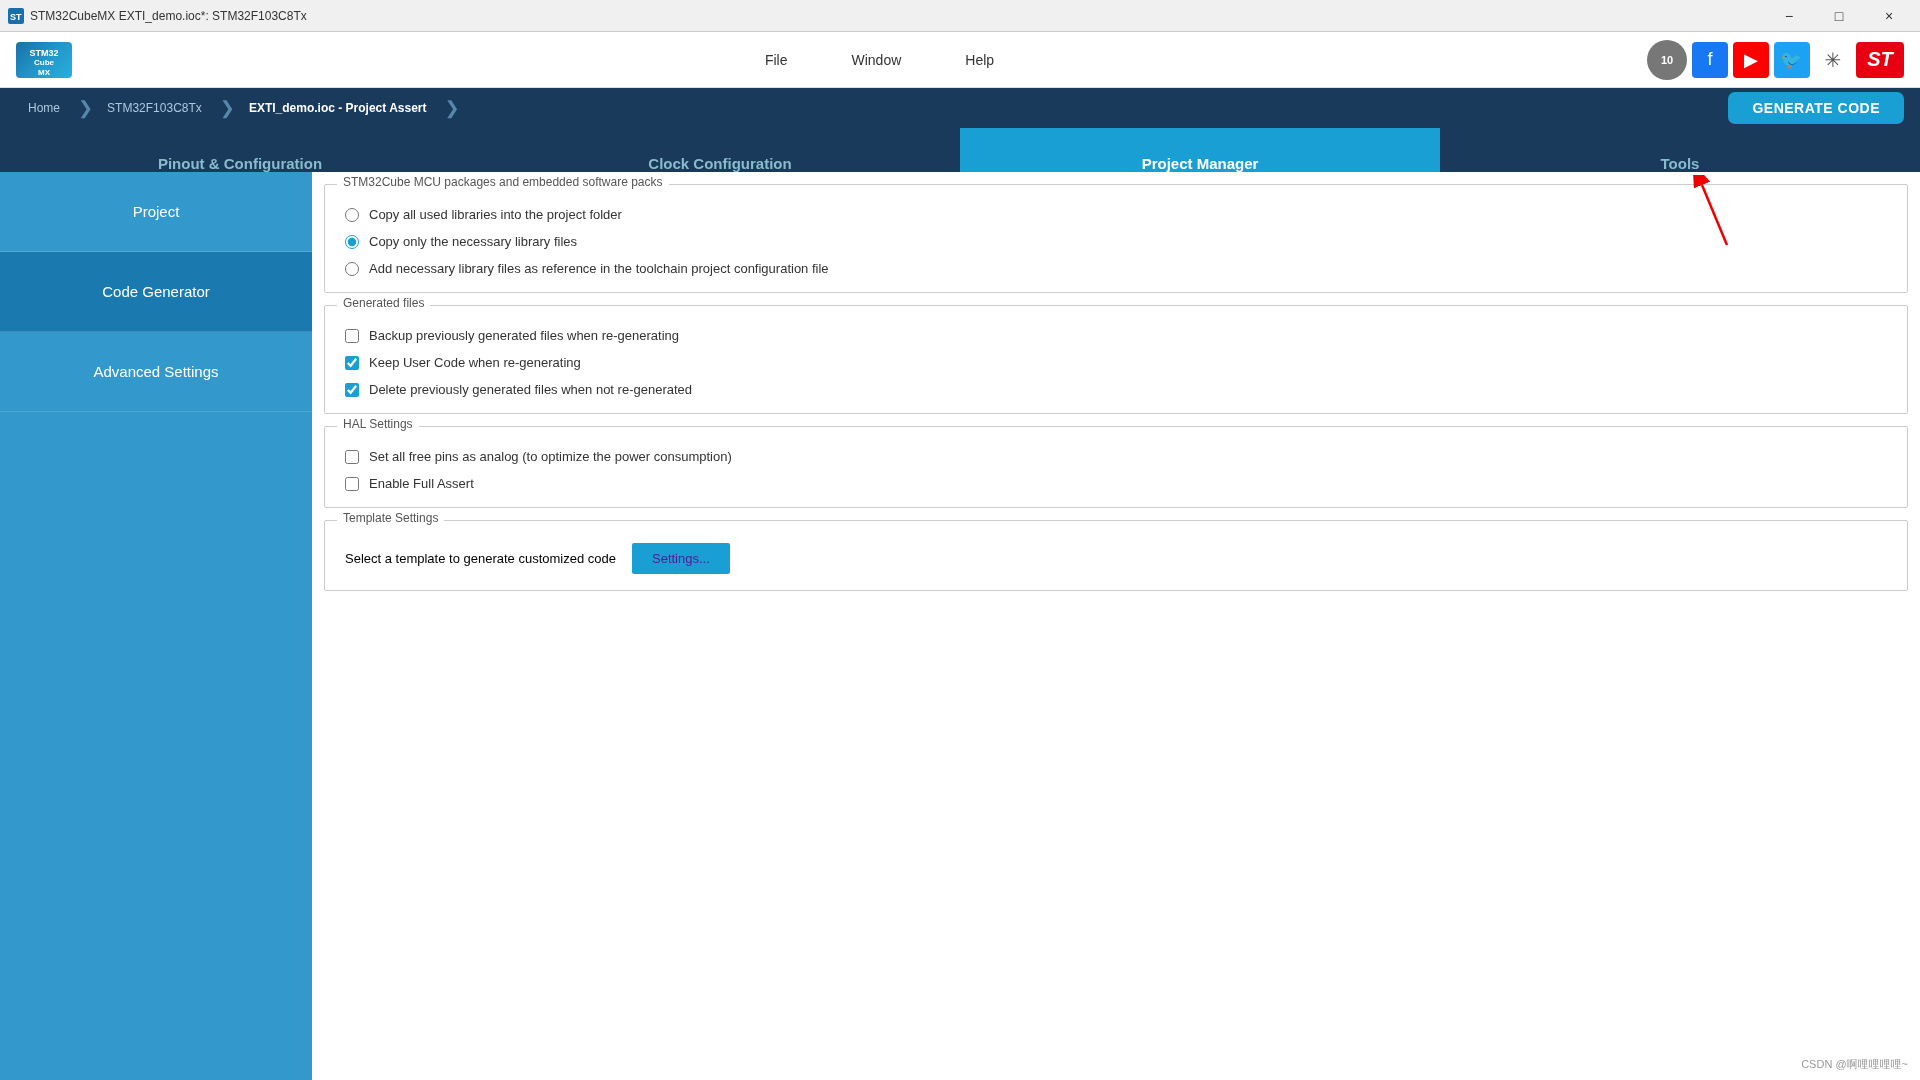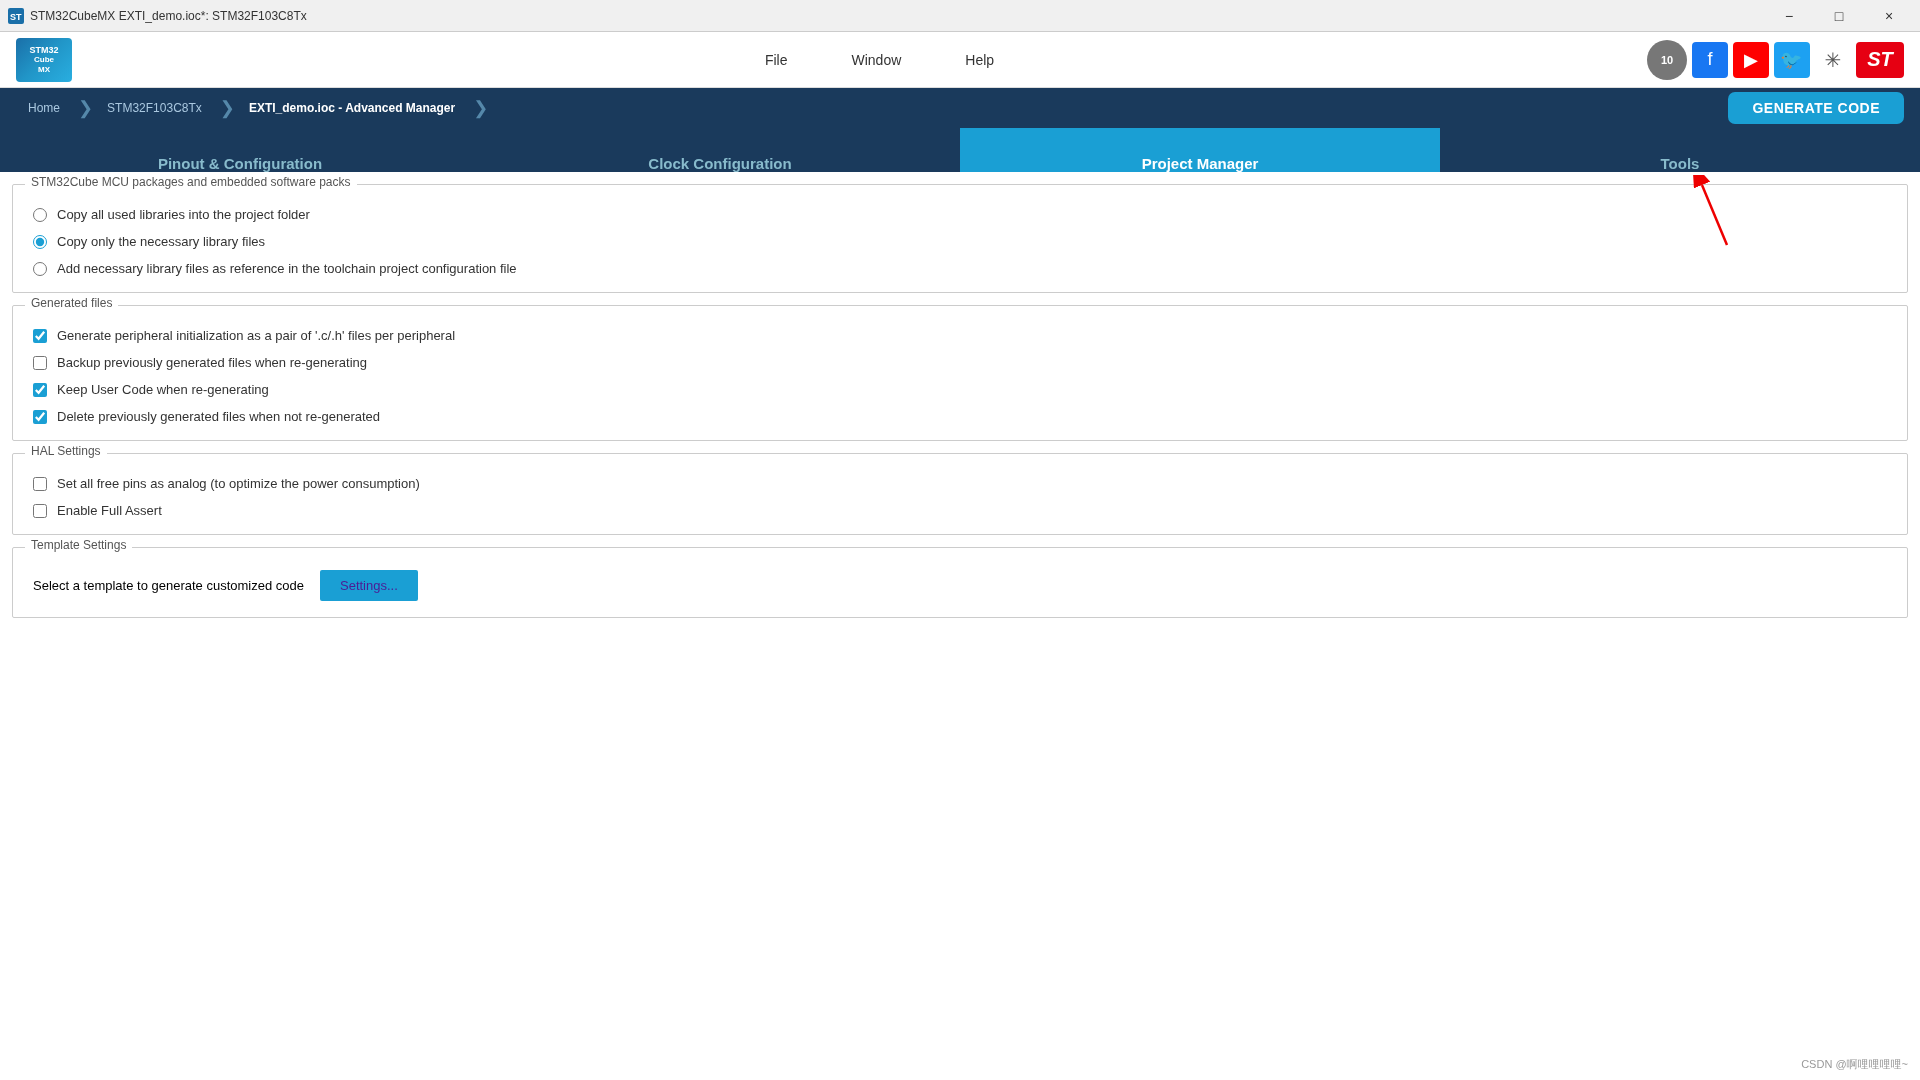--- a/index.html
+++ b/index.html
@@ -29,23 +29,23 @@
     .menu-bar {
       background: white;
       height: 56px;
       display: flex;
       align-items: center;
       padding: 0 16px;
       border-bottom: 1px solid #ddd;
     }
     .logo-area { display: flex; align-items: center; margin-right: 40px; }
     .logo-box {
-      width: 56px; height: 44px;
+      width: 56px; height: 36px;
       background: linear-gradient(135deg, #1a6fa8 0%, #2196c8 50%, #29aee0 100%);
-      display: flex; flex-direction: column; align-items: center; justify-content: center;
+      display: flex; flex-direction: column; align-items: center; justify-content: flex-end;
       border-radius: 4px;
       color: white; font-size: 7px; font-weight: bold; line-height: 1.2;
     }
     .logo-stm { font-size: 9px; font-weight: bold; }
     .logo-cube { font-size: 8px; }
     .logo-mx { font-size: 8px; }
     .menu-items { display: flex; gap: 48px; flex: 1; justify-content: center; text-align: right; }
     .menu-item { font-size: 14px; color: #333; cursor: pointer; padding: 4px 8px; }
     .social-icons { display: flex; align-items: center; gap: 5px; }
     .social-icon { width: 36px; height: 36px; border-radius: 4px; display: flex; align-items: center; justify-content: center; font-size: 18px; cursor: pointer; }
@@ -257,21 +257,21 @@
     <div class="social-icon social-star">✳</div>
     <div class="social-icon social-st" style="font-style:italic;">ST</div>
   </div>
 </div>
 
 <div class="breadcrumb">
   <span class="breadcrumb-item">Home</span>
   <span class="breadcrumb-arrow">❯</span>
   <span class="breadcrumb-item">STM32F103C8Tx</span>
   <span class="breadcrumb-arrow">❯</span>
-  <span class="breadcrumb-item active">EXTI_demo.ioc - Advanced Manager</span>
+  <span class="breadcrumb-item active">EXTI_demo.ioc - Project Assert</span>
   <span class="breadcrumb-arrow">❯</span>
   <button class="generate-code-btn">GENERATE CODE</button>
 </div>
 
 <div class="main-tabs">
   <div class="main-tab inactive">
     <span>Pinout &amp; Configuration</span>
   </div>
   <div class="main-tab inactive">
     <span>Clock Configuration</span>
@@ -279,20 +279,31 @@
   <div class="main-tab active">
     <span>Project Manager</span>
   </div>
   <div class="main-tab inactive">
     <span>Tools</span>
   </div>
 </div>
 
 <div class="content-area">
 
+  <div class="sidebar">
+    <div class="sidebar-item">
+      <span>Project</span>
+    </div>
+    <div class="sidebar-item active">
+      <span>Code Generator</span>
+    </div>
+    <div class="sidebar-item">
+      <span>Advanced Settings</span>
+    </div>
+  </div>
 
   <div class="main-panel">
 
     <div class="section" style="position:relative; margin-top: 12px;">
       <span class="section-legend">STM32Cube MCU packages and embedded software packs</span>
       <div class="section-content">
 
         <div style="position:absolute; top:-10px; right:160px; pointer-events:none;">
           <svg width="60" height="80" viewBox="0 0 60 80">
             <defs>
@@ -318,24 +329,20 @@
           </label>
         </div>
       </div>
     </div>
 
     <div class="section">
       <span class="section-legend">Generated files</span>
       <div class="section-content">
         <div class="checkbox-group">
           <label class="checkbox-item">
-            <input type="checkbox" checked="" style="">
-            <span>Generate peripheral initialization as a pair of '.c/.h' files per peripheral</span>
-          </label>
-          <label class="checkbox-item">
             <input type="checkbox" style="">
             <span>Backup previously generated files when re-generating</span>
           </label>
           <label class="checkbox-item">
             <input type="checkbox" checked="" style="">
             <span>Keep User Code when re-generating</span>
           </label>
           <label class="checkbox-item">
             <input type="checkbox" checked="" style="">
             <span>Delete previously generated files when not re-generated</span>

